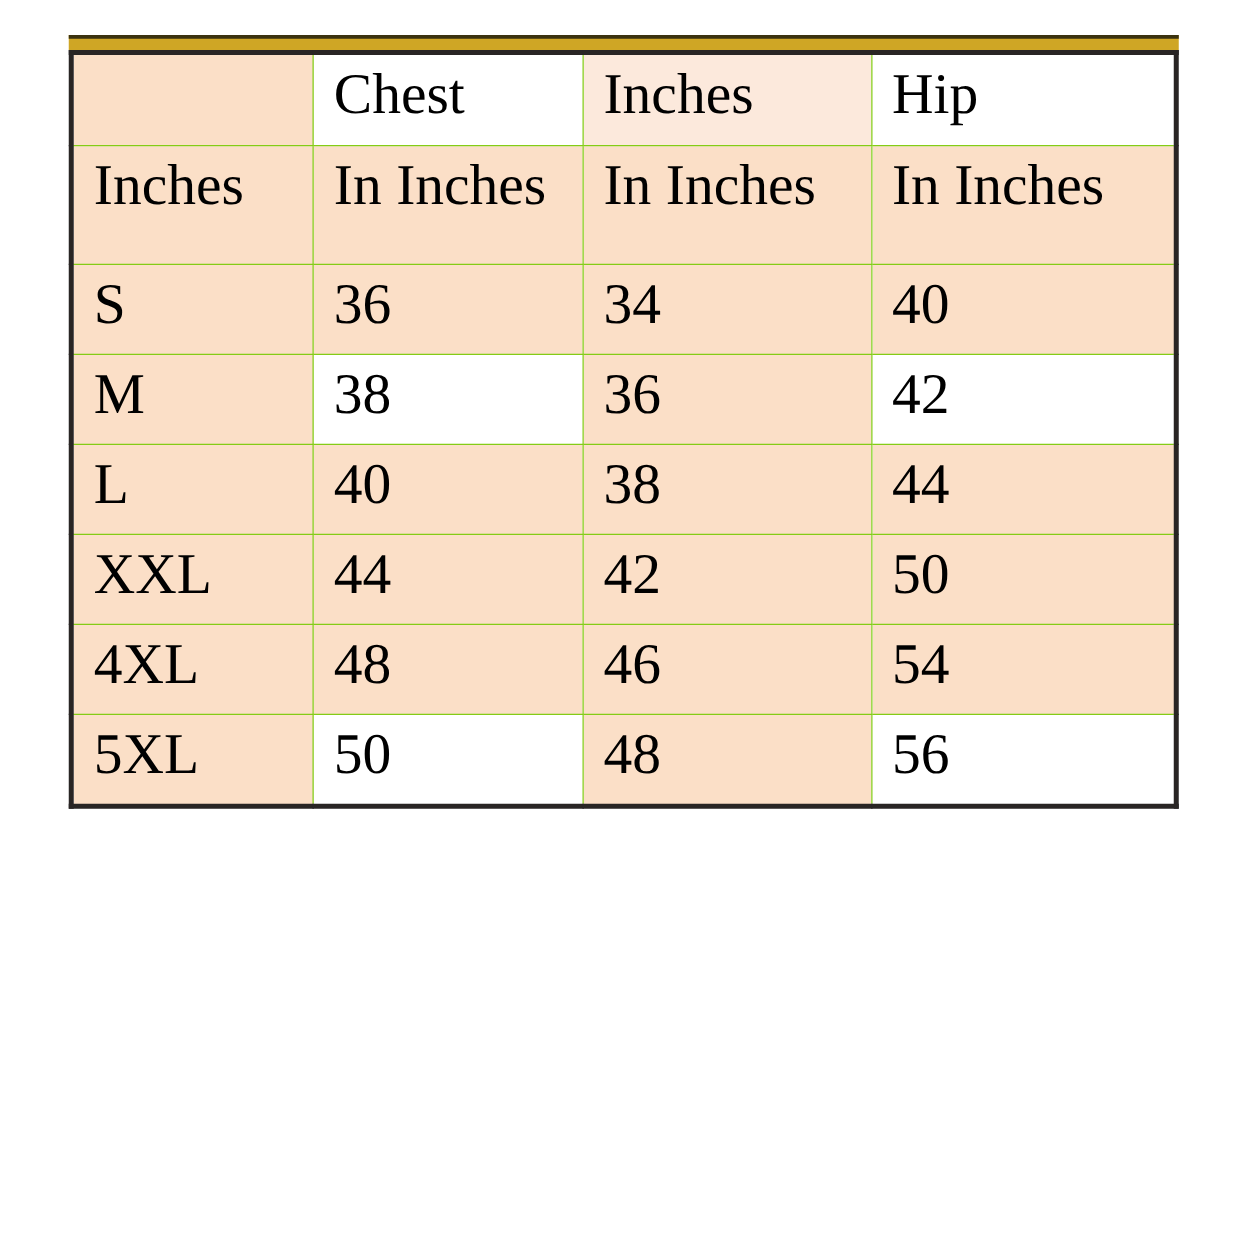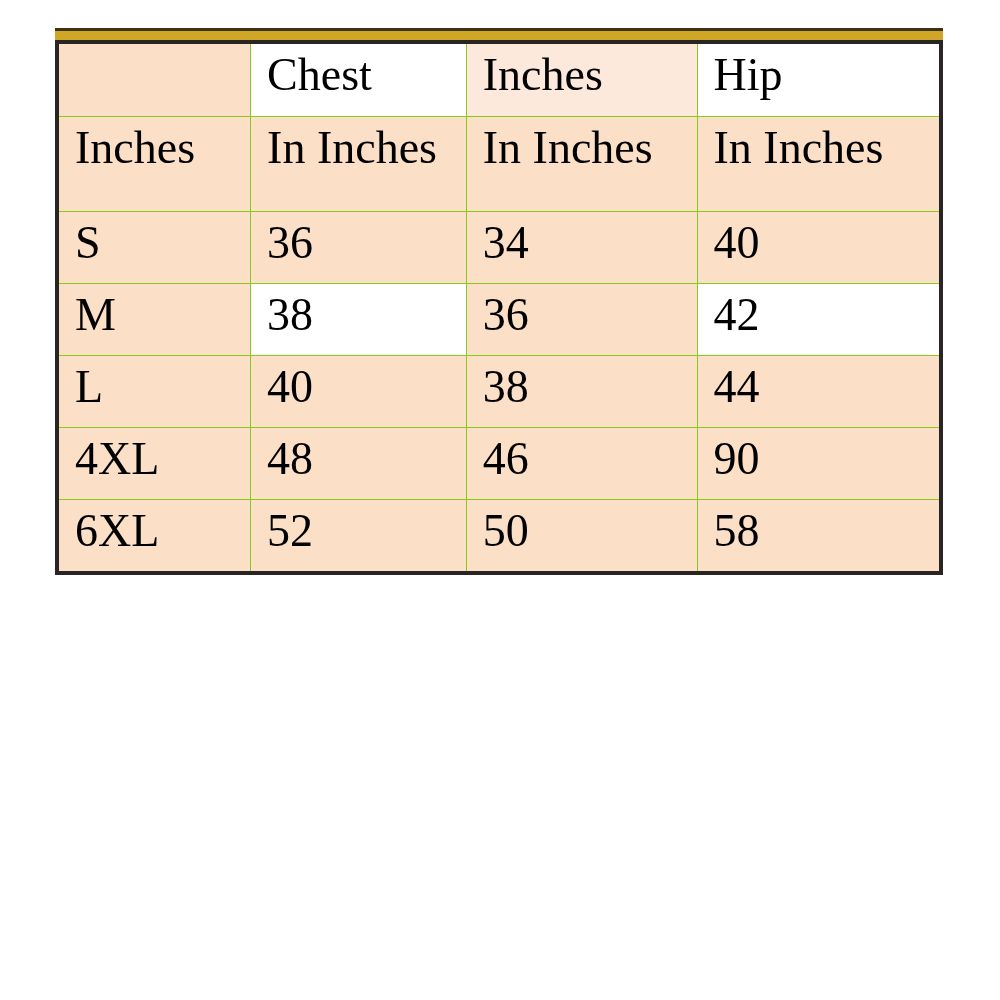--- a/index.html
+++ b/index.html
@@ -81,27 +81,33 @@
           <td>36</td>
           <td class="w">42</td>
         </tr>
         <tr class="drow">
           <td>L</td>
           <td>40</td>
           <td>38</td>
           <td>44</td>
         </tr>
         <tr class="drow">
+          <td>XXL</td>
+          <td>44</td>
+          <td>42</td>
+          <td>50</td>
+        </tr>
+        <tr class="drow">
           <td>4XL</td>
           <td>48</td>
           <td>46</td>
-          <td>90</td>
+          <td>54</td>
         </tr>
         <tr class="drow">
-          <td>6XL</td>
-          <td>52</td>
-          <td>50</td>
-          <td>58</td>
+          <td>5XL</td>
+          <td class="w">50</td>
+          <td>48</td>
+          <td class="w">56</td>
         </tr>
       </tbody>
     </table>
   </div>
 </div>
 
 </body></html>

